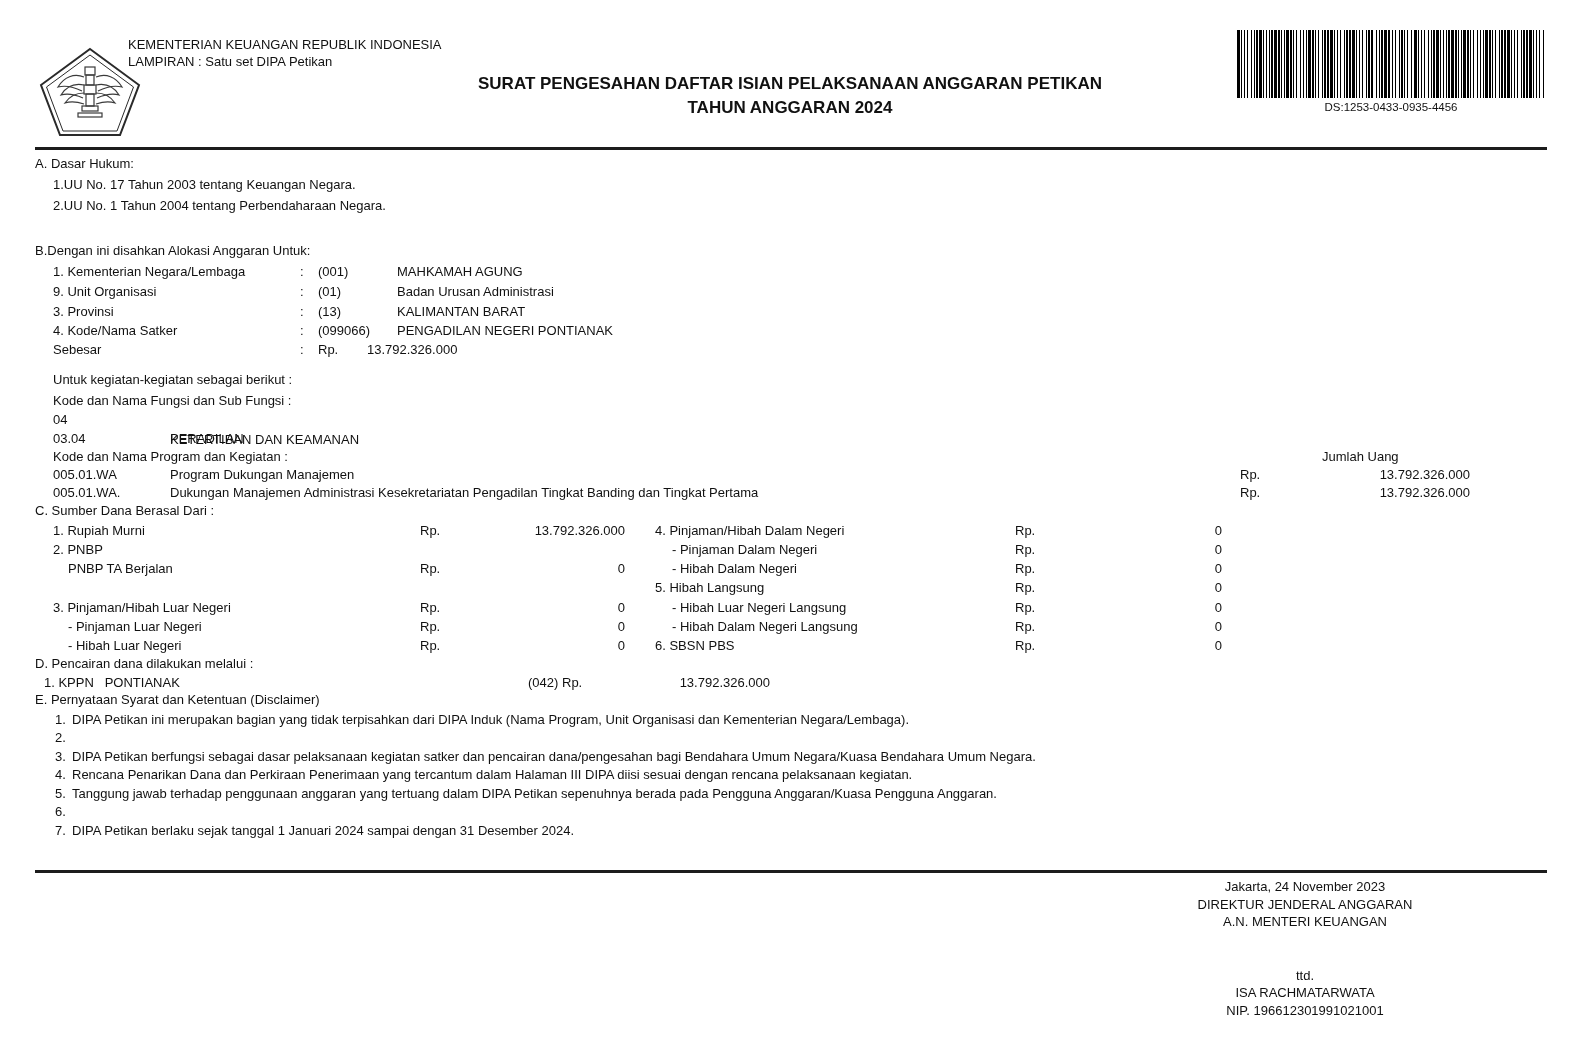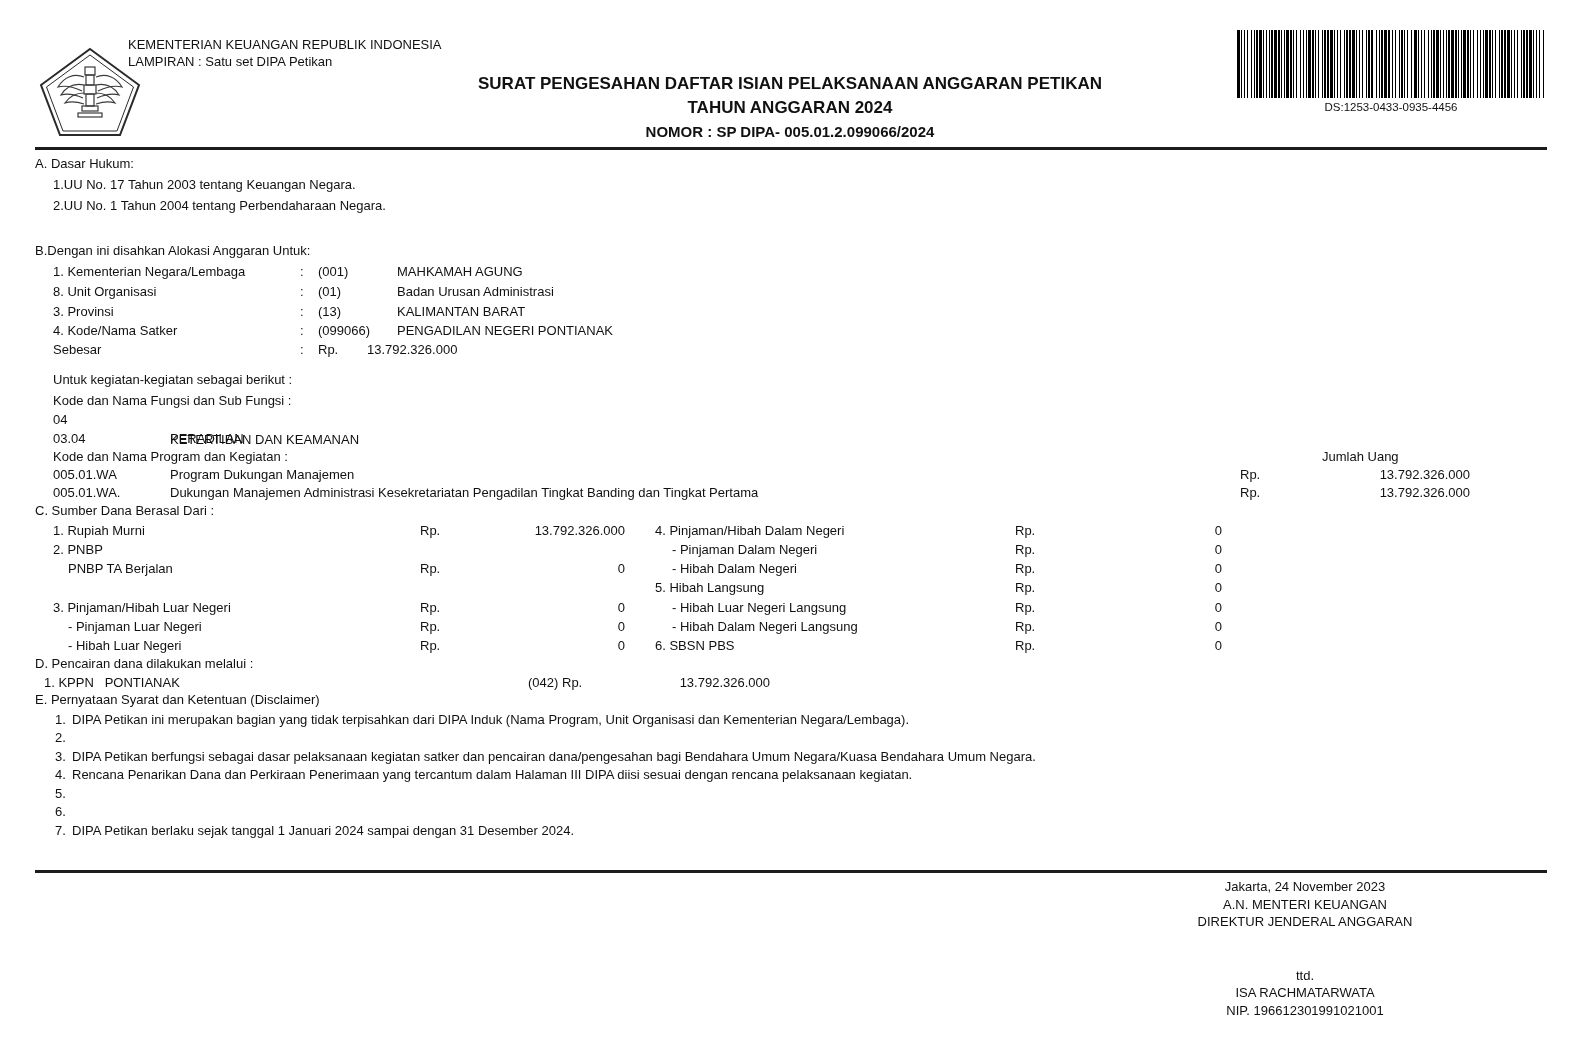--- a/index.html
+++ b/index.html
@@ -42,39 +42,38 @@
       <path d="M58 38 C68 36, 76 40, 81 48 C74 46, 66 48, 59 51"></path>
       <path d="M58 46 C66 46, 73 50, 77 56 C71 54, 64 55, 58 57"></path>
     </g>
   </svg>
 
   <div class="abs" style="left:128px;top:37px">KEMENTERIAN KEUANGAN REPUBLIK INDONESIA</div>
   <div class="abs" style="left:128px;top:54px">LAMPIRAN : Satu set DIPA Petikan</div>
 
   <div class="abs b c" style="left:400px;top:74px;width:780px;font-size:17px">SURAT PENGESAHAN DAFTAR ISIAN PELAKSANAAN ANGGARAN PETIKAN</div>
   <div class="abs b c" style="left:400px;top:98px;width:780px;font-size:17px">TAHUN ANGGARAN 2024</div>
-  <div class="abs b c" style="left:400px;top:123px;width:780px;font-size:15px">NOMOR : SP DIPA- 005.01.2.099066/2024</div>
 
   <div id="barcode"><i class="" style="width:3px"></i><i class="sp" style="width:1px"></i><i class="" style="width:1px"></i><i class="sp" style="width:2px"></i><i class="" style="width:1px"></i><i class="sp" style="width:2px"></i><i class="" style="width:1px"></i><i class="sp" style="width:3px"></i><i class="" style="width:1px"></i><i class="sp" style="width:2px"></i><i class="" style="width:1px"></i><i class="sp" style="width:1px"></i><i class="" style="width:2px"></i><i class="sp" style="width:1px"></i><i class="" style="width:3px"></i><i class="sp" style="width:1px"></i><i class="" style="width:1px"></i><i class="sp" style="width:2px"></i><i class="" style="width:1px"></i><i class="sp" style="width:2px"></i><i class="" style="width:1px"></i><i class="sp" style="width:1px"></i><i class="" style="width:2px"></i><i class="sp" style="width:1px"></i><i class="" style="width:3px"></i><i class="sp" style="width:1px"></i><i class="" style="width:2px"></i><i class="sp" style="width:1px"></i><i class="" style="width:1px"></i><i class="sp" style="width:2px"></i><i class="" style="width:1px"></i><i class="sp" style="width:1px"></i><i class="" style="width:3px"></i><i class="sp" style="width:1px"></i><i class="" style="width:2px"></i><i class="sp" style="width:1px"></i><i class="" style="width:1px"></i><i class="sp" style="width:2px"></i><i class="" style="width:1px"></i><i class="sp" style="width:3px"></i><i class="" style="width:1px"></i><i class="sp" style="width:2px"></i><i class="" style="width:1px"></i><i class="sp" style="width:2px"></i><i class="" style="width:1px"></i><i class="sp" style="width:1px"></i><i class="" style="width:3px"></i><i class="sp" style="width:1px"></i><i class="" style="width:2px"></i><i class="sp" style="width:1px"></i><i class="" style="width:1px"></i><i class="sp" style="width:2px"></i><i class="" style="width:1px"></i><i class="sp" style="width:3px"></i><i class="" style="width:1px"></i><i class="sp" style="width:1px"></i><i class="" style="width:2px"></i><i class="sp" style="width:1px"></i><i class="" style="width:2px"></i><i class="sp" style="width:1px"></i><i class="" style="width:3px"></i><i class="sp" style="width:1px"></i><i class="" style="width:1px"></i><i class="sp" style="width:2px"></i><i class="" style="width:1px"></i><i class="sp" style="width:2px"></i><i class="" style="width:1px"></i><i class="sp" style="width:3px"></i><i class="" style="width:1px"></i><i class="sp" style="width:1px"></i><i class="" style="width:2px"></i><i class="sp" style="width:1px"></i><i class="" style="width:2px"></i><i class="sp" style="width:1px"></i><i class="" style="width:3px"></i><i class="sp" style="width:1px"></i><i class="" style="width:1px"></i><i class="sp" style="width:2px"></i><i class="" style="width:1px"></i><i class="sp" style="width:2px"></i><i class="" style="width:1px"></i><i class="sp" style="width:3px"></i><i class="" style="width:1px"></i><i class="sp" style="width:1px"></i><i class="" style="width:2px"></i><i class="sp" style="width:1px"></i><i class="" style="width:2px"></i><i class="sp" style="width:3px"></i><i class="" style="width:1px"></i><i class="sp" style="width:2px"></i><i class="" style="width:1px"></i><i class="sp" style="width:1px"></i><i class="" style="width:2px"></i><i class="sp" style="width:1px"></i><i class="" style="width:3px"></i><i class="sp" style="width:1px"></i><i class="" style="width:2px"></i><i class="sp" style="width:2px"></i><i class="" style="width:1px"></i><i class="sp" style="width:2px"></i><i class="" style="width:1px"></i><i class="sp" style="width:3px"></i><i class="" style="width:1px"></i><i class="sp" style="width:1px"></i><i class="" style="width:2px"></i><i class="sp" style="width:1px"></i><i class="" style="width:1px"></i><i class="sp" style="width:2px"></i><i class="" style="width:1px"></i><i class="sp" style="width:3px"></i><i class="" style="width:1px"></i><i class="sp" style="width:2px"></i><i class="" style="width:3px"></i><i class="sp" style="width:1px"></i><i class="" style="width:1px"></i><i class="sp" style="width:2px"></i><i class="" style="width:1px"></i><i class="sp" style="width:2px"></i><i class="" style="width:1px"></i><i class="sp" style="width:3px"></i><i class="" style="width:1px"></i><i class="sp" style="width:2px"></i><i class="" style="width:1px"></i><i class="sp" style="width:1px"></i><i class="" style="width:2px"></i><i class="sp" style="width:1px"></i><i class="" style="width:3px"></i><i class="sp" style="width:1px"></i><i class="" style="width:1px"></i><i class="sp" style="width:2px"></i><i class="" style="width:1px"></i><i class="sp" style="width:2px"></i><i class="" style="width:1px"></i><i class="sp" style="width:1px"></i><i class="" style="width:2px"></i><i class="sp" style="width:1px"></i><i class="" style="width:3px"></i><i class="sp" style="width:1px"></i><i class="" style="width:2px"></i><i class="sp" style="width:1px"></i><i class="" style="width:1px"></i><i class="sp" style="width:2px"></i><i class="" style="width:1px"></i><i class="sp" style="width:1px"></i><i class="" style="width:3px"></i><i class="sp" style="width:1px"></i><i class="" style="width:2px"></i><i class="sp" style="width:1px"></i><i class="" style="width:1px"></i><i class="sp" style="width:2px"></i><i class="" style="width:1px"></i><i class="sp" style="width:3px"></i><i class="" style="width:1px"></i><i class="sp" style="width:2px"></i><i class="" style="width:1px"></i><i class="sp" style="width:2px"></i><i class="" style="width:1px"></i><i class="sp" style="width:1px"></i><i class="" style="width:3px"></i><i class="sp" style="width:1px"></i><i class="" style="width:2px"></i><i class="sp" style="width:1px"></i><i class="" style="width:1px"></i><i class="sp" style="width:2px"></i><i class="" style="width:1px"></i><i class="sp" style="width:3px"></i><i class="" style="width:1px"></i><i class="sp" style="width:1px"></i><i class="" style="width:2px"></i><i class="sp" style="width:1px"></i><i class="" style="width:2px"></i><i class="sp" style="width:1px"></i><i class="" style="width:3px"></i><i class="sp" style="width:1px"></i><i class="" style="width:1px"></i><i class="sp" style="width:2px"></i><i class="" style="width:1px"></i><i class="sp" style="width:2px"></i><i class="" style="width:1px"></i><i class="sp" style="width:3px"></i><i class="" style="width:1px"></i><i class="sp" style="width:1px"></i><i class="" style="width:2px"></i><i class="sp" style="width:1px"></i><i class="" style="width:2px"></i><i class="sp" style="width:1px"></i><i class="" style="width:3px"></i><i class="sp" style="width:1px"></i><i class="" style="width:1px"></i><i class="sp" style="width:2px"></i><i class="" style="width:1px"></i><i class="sp" style="width:2px"></i><i class="" style="width:1px"></i><i class="sp" style="width:3px"></i><i class="" style="width:1px"></i><i class="sp" style="width:1px"></i></div>
   <div class="abs c" style="left:1237px;top:101px;width:308px;font-size:11.5px">DS:1253-0433-0935-4456</div>
 
   <div class="rule" style="left:35px;top:147px;width:1512px"></div>
 
   <div class="abs" style="left:35px;top:156px">A. Dasar Hukum:</div>
   <div class="abs" style="left:53px;top:177px">1.UU No. 17 Tahun 2003 tentang Keuangan Negara.</div>
   <div class="abs" style="left:53px;top:198px">2.UU No. 1 Tahun 2004 tentang Perbendaharaan Negara.</div>
 
   <div class="abs" style="left:35px;top:243px">B.Dengan ini disahkan Alokasi Anggaran Untuk:</div>
 
   <div class="abs" style="left:53px;top:264px">1. Kementerian Negara/Lembaga</div>
   <div class="abs" style="left:300px;top:264px">:</div>
   <div class="abs" style="left:318px;top:264px">(001)</div>
   <div class="abs" style="left:397px;top:264px">MAHKAMAH AGUNG</div>
 
-  <div class="abs" style="left:53px;top:284px">8. Unit Organisasi</div>
+  <div class="abs" style="left:53px;top:284px">9. Unit Organisasi</div>
   <div class="abs" style="left:300px;top:284px">:</div>
   <div class="abs" style="left:318px;top:284px">(01)</div>
   <div class="abs" style="left:397px;top:284px">Badan Urusan Administrasi</div>
 
   <div class="abs" style="left:53px;top:304px">3. Provinsi</div>
   <div class="abs" style="left:300px;top:304px">:</div>
   <div class="abs" style="left:318px;top:304px">(13)</div>
   <div class="abs" style="left:397px;top:304px">KALIMANTAN BARAT</div>
 
   <div class="abs" style="left:53px;top:323px">4. Kode/Nama Satker</div>
@@ -173,30 +172,31 @@
 
   <div class="abs" style="left:55px;top:730px">2.</div>
 
   <div class="abs" style="left:55px;top:749px">3.</div>
   <div class="abs" style="left:72px;top:749px">DIPA Petikan berfungsi sebagai dasar pelaksanaan kegiatan satker dan pencairan dana/pengesahan bagi Bendahara Umum Negara/Kuasa Bendahara Umum Negara.</div>
 
   <div class="abs" style="left:55px;top:767px">4.</div>
   <div class="abs" style="left:72px;top:767px">Rencana Penarikan Dana dan Perkiraan Penerimaan yang tercantum dalam Halaman III DIPA diisi sesuai dengan rencana pelaksanaan kegiatan.</div>
 
   <div class="abs" style="left:55px;top:786px">5.</div>
+  <div class="abs" style="left:72px;top:786px">Tanggung jawab terhadap penggunaan anggaran yang tertuang dalam DIPA Petikan sepenuhnya berada pada Pengguna Anggaran/Kuasa Pengguna Anggaran.</div>
 
   <div class="abs" style="left:55px;top:804px">6.</div>
 
   <div class="abs" style="left:55px;top:823px">7.</div>
   <div class="abs" style="left:72px;top:823px">DIPA Petikan berlaku sejak tanggal 1 Januari 2024 sampai dengan 31 Desember 2024.</div>
 
   <div class="rule" style="left:35px;top:870px;width:1512px"></div>
 
   <div class="abs c" style="left:1100px;top:878px;width:410px;white-space:normal">
     <div class="sig-line">Jakarta, 24 November 2023</div>
+    <div class="sig-line">DIREKTUR JENDERAL ANGGARAN</div>
     <div class="sig-line">A.N. MENTERI KEUANGAN</div>
-    <div class="sig-line">DIREKTUR JENDERAL ANGGARAN</div>
     <div class="sig-line" style="margin-top:36px">ttd.</div>
     <div class="sig-line">ISA RACHMATARWATA</div>
     <div class="sig-line">NIP. 196612301991021001</div>
   </div>
 
 </div>
 
 </body></html>

